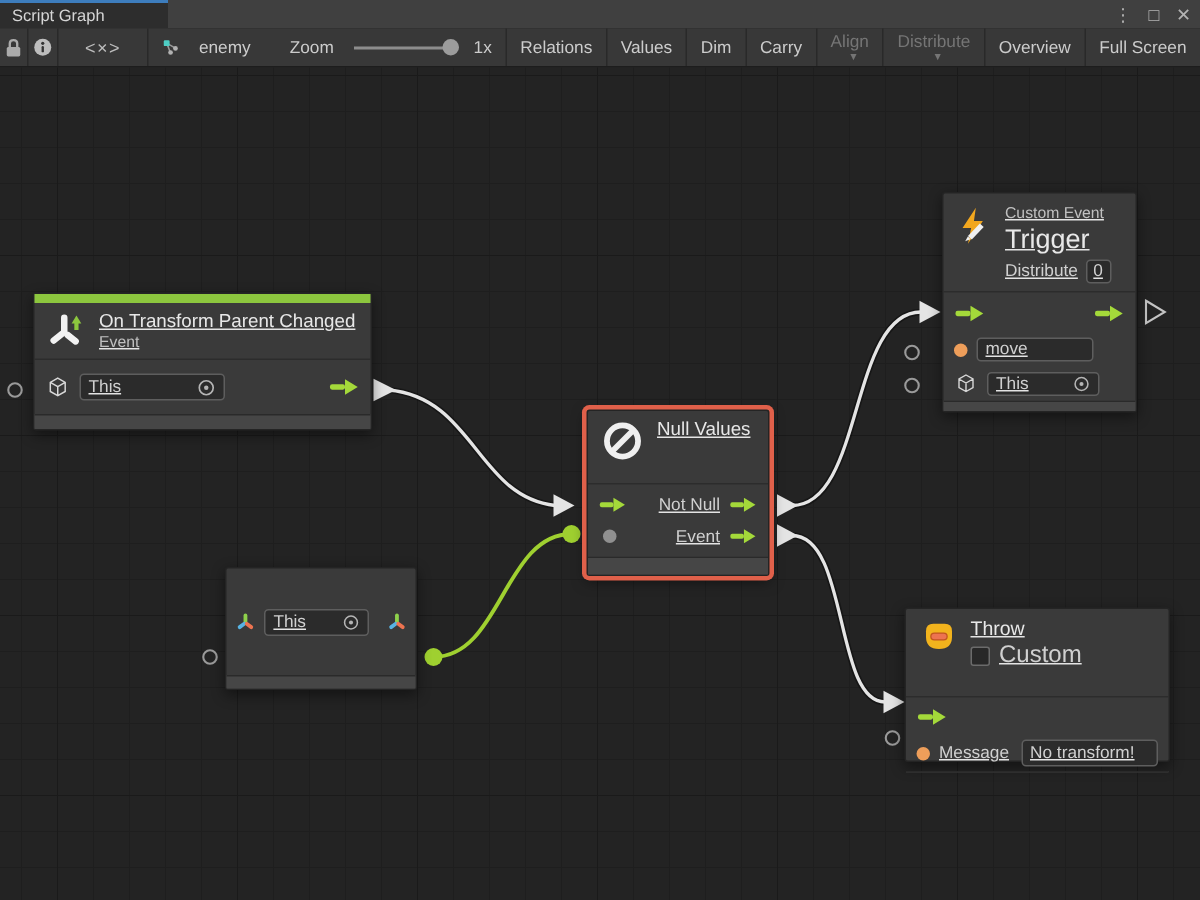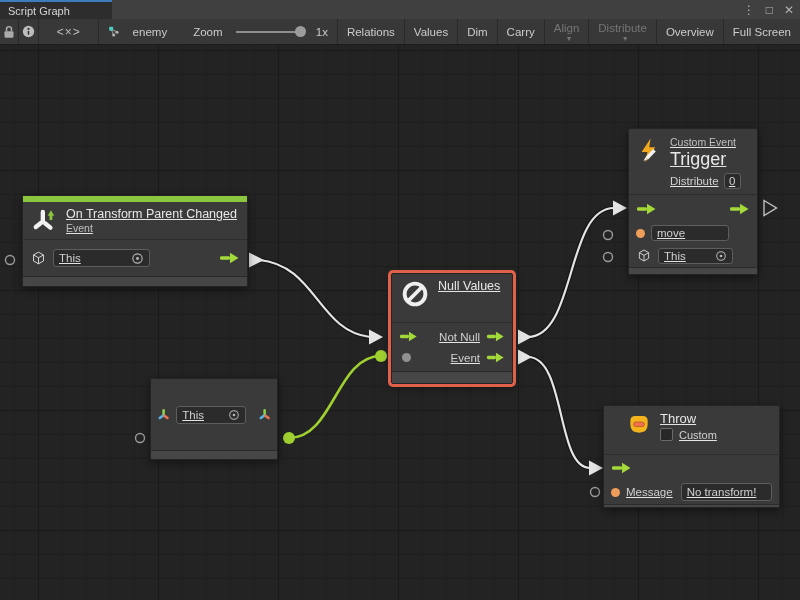--- a/index.html
+++ b/index.html
@@ -346,30 +346,30 @@
             <line x1="12" y1="12" x2="12" y2="4.5" stroke="#8ed14b" stroke-width="4.6" stroke-linecap="round"></line>
             <line x1="10.5" y1="14.5" x2="5" y2="18.5" stroke="#57b3e3" stroke-width="4.6" stroke-linecap="round"></line>
             <line x1="13.5" y1="14.5" x2="19" y2="18.5" stroke="#ed7350" stroke-width="4.6" stroke-linecap="round"></line>
           </svg>
         </div>
         <div class="nfoot" style="height:9px"></div>
       </div>
     </div>
 
     <div class="node" style="left:603px; top:360px; width:177px; height:103px">
-      <div class="nhead" style="padding:5px 22px; height:49px">
+      <div class="nhead" style="padding:5px 9px; height:59px">
         <svg width="26" height="26" viewBox="0 0 24 24">
           <path d="M4 9 Q4 4.5 8.5 4.5 L15.5 4.5 Q20 4.5 20 9 L20 12.5 Q20 20 12 20 Q4 20 4 12.5 Z" fill="#f2b31d"></path>
           <rect x="7" y="10.2" width="10" height="4.2" rx="2.1" fill="#ed7350" stroke="#c2541f" stroke-width="0.8"></rect>
         </svg>
         <div class="titles">
           <span class="n-title" style="font-size:13px">Throw</span>
           <span style="display:flex; align-items:center; gap:6px; margin-top:1px">
             <span class="checkbox"></span>
-            <span class="plabel" style="font-size:11px">Custom</span>
+            <span class="plabel" style="font-size:16px">Custom</span>
           </span>
         </div>
       </div>
       <div class="nbody">
         <div class="nrow" style="height:25px">
           <span class="garrow">
             <svg width="21" height="12" viewBox="0 0 21 12">
               <rect x="1" y="4.2" width="10" height="3.6" rx="1.4" style="fill:var(--port-green)"></rect>
               <polygon points="11,0.8 19.5,6 11,11.2" style="fill:var(--port-green)"></polygon>
             </svg>

